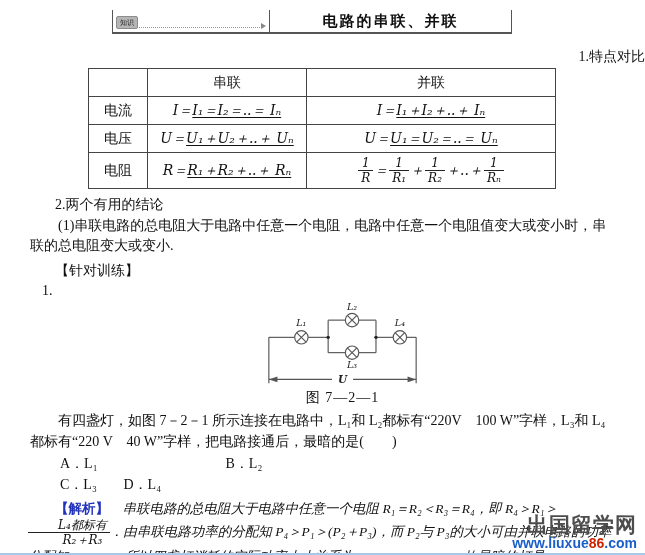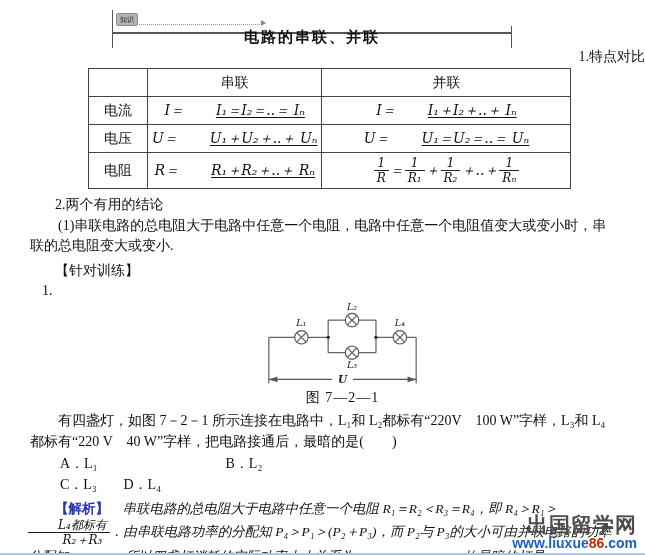--- a/index.html
+++ b/index.html
@@ -1,21 +1,21 @@
 <!DOCTYPE html>
 <html style="--analysis_label: #2233bb; --answer_label: #cc1111; --watermark_text: #4d4d4d; --watermark_link: #1a5fc8; --watermark_number: #cc2200; --bottom_rule: #a8c8e8;"><head>
 <meta charset="utf-8">
 <style>
   html,body{margin:0;padding:0;background:#fff;}
   .page{position:relative;width:645px;height:555px;background:#ffffff;overflow:hidden;
         font-family:"Liberation Serif","DejaVu Serif",serif;color:#111;font-size:14px;}
 
   
   .header{position:relative;margin:10px 0 14px 112px;width:400px;height:22px;display:flex;
-          border-bottom:2px solid #555;flex-direction:column;}
+          border-bottom:2px solid #555;}
   .header-left{width:150px;border-left:1px solid #555;display:flex;align-items:center;
                padding:2px 3px 0 3px;}
   .badge{background:#b5b5b5;border:1px solid #8c8c8c;font-size:7px;line-height:1;
          padding:2px 3px;color:#222;border-radius:2px;
          font-family:"Liberation Sans",sans-serif;white-space:nowrap;}
   .dotline{flex:1;border-bottom:1px dotted #999;height:10px;margin:0 1px;}
   .arrowhead{width:0;height:0;border-left:5px solid #888;border-top:3px solid transparent;
              border-bottom:3px solid transparent;margin-top:8px;}
   .header-right{flex:1;text-align:center;font-weight:bold;font-size:15px;line-height:22px;
                 border-left:1px solid #555;border-right:1px solid #555;letter-spacing:2px;}
@@ -26,21 +26,21 @@
   .para{margin:2px 30px 0 30px;text-indent:2em;line-height:1.45;}
   .training{margin:5px 0 0 55px;}
   .qnum{margin:3px 0 0 42px;}
 
   
   table.cmp{border-collapse:collapse;margin:2px 0 0 88px;table-layout:fixed;}
   .cmp td,.cmp th{border:1px solid #444;font-weight:normal;padding:4px 4px;height:19px;
                   text-align:center;font-size:14px;overflow:hidden;}
   .col-label{width:50px;} .col-series{width:150px;} .col-parallel{width:240px;}
   .formula{font-style:italic;font-family:"DejaVu Serif",serif;font-size:13px;white-space:nowrap;}
-  .blank{text-decoration:underline;text-underline-offset:2px;margin-left:32px;}
+  .blank{text-decoration:underline;text-underline-offset:2px;}
   .frac-row{height:32px;}
   .frac{display:inline-block;vertical-align:middle;text-align:center;line-height:1;
         font-style:italic;font-family:"DejaVu Serif",serif;font-size:12px;}
   .frac .num{display:block;border-bottom:1px solid #222;padding:0 3px 1px;}
   .frac .den{display:block;padding:1px 3px 0;}
   .op{display:inline-block;vertical-align:middle;padding:0 1px;font-style:italic;}
 
   
   .diagram-block{width:175px;margin:2px 0 0 255px;text-align:center;}
   .diagram-block svg{display:block;margin:0 auto;}

